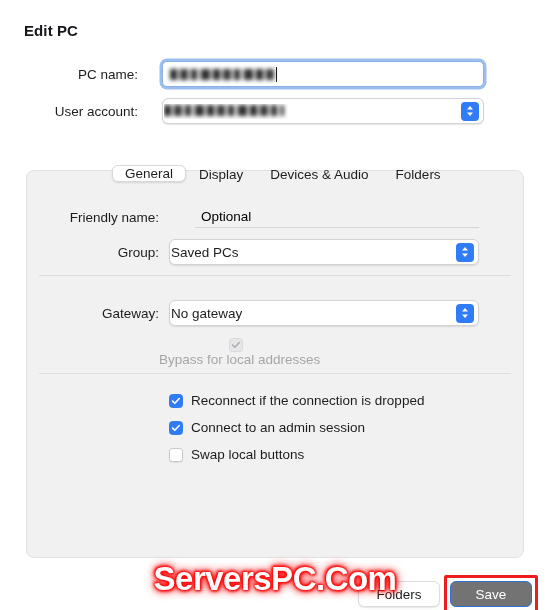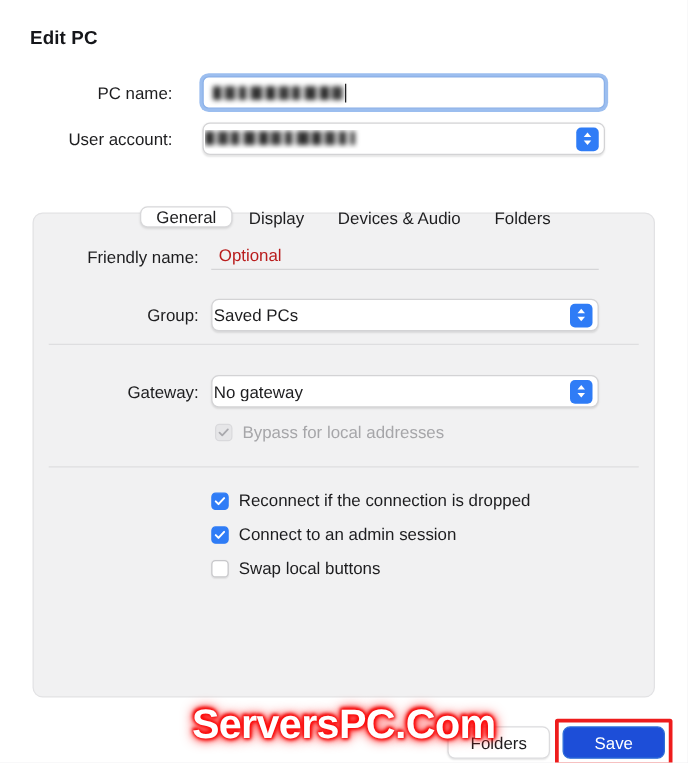--- a/index.html
+++ b/index.html
@@ -199,21 +199,21 @@
   
   .flat-input {
     height: 22px;
     display: flex;
     align-items: center;
     border-bottom: 1px solid #d5d5d7;
     font-size: 13.5px;
     padding: 0 6px;
     box-sizing: border-box;
   }
-  .placeholder { color: #b91c1c; }
+  .placeholder { color: #000000; }
 
   .divider {
     position: absolute;
     left: 12px;
     right: 12px;
     height: 1px;
     background: #dedee0;
   }
 
   
@@ -267,21 +267,21 @@
     width: 82px;
     background: #ffffff;
     border: 1px solid #dcdcde;
     box-shadow: 0 1px 1.5px rgba(0,0,0,0.10);
     color: #1d1d1f;
   }
   .btn-save {
     left: 450px;
     top: 581px;
     width: 82px;
-    background: #1d4ed8;
+    background: #737373;
     border: 1px solid #2f6fd8;
     color: #ffffff;
   }
 
   
   .annotation-box {
     position: absolute;
     left: 444px;
     top: 575px;
     width: 94px;
@@ -362,21 +362,21 @@
     <span>Devices &amp; Audio</span>
   </div>
   <div class="tab-sep"></div>
   <div class="tab">
     <span>Folders</span>
   </div>
 </div>
 
 <div class="panel">
 
-  <div class="panel-row" style="top:20px;">
+  <div class="panel-row" style="top:32px;gap:26px;">
     <div class="panel-label">Friendly name:</div>
     <div class="panel-field">
       <div class="flat-input">
         <span class="placeholder">Optional</span>
       </div>
     </div>
   </div>
 
   <div class="panel-row" style="top:67px;">
     <div class="panel-label">Group:</div>
@@ -403,21 +403,21 @@
         <span class="stepper">
           <svg width="10" height="14" viewBox="0 0 10 14" aria-hidden="true">
             <path d="M5 2 L8 5.6 L2 5.6 Z" fill="#ffffff"></path>
             <path d="M5 12 L8 8.4 L2 8.4 Z" fill="#ffffff"></path>
           </svg>
         </span>
       </div>
     </div>
   </div>
 
-  <div class="checkbox-row" style="left:145px; top:167px;">
+  <div class="checkbox-row" style="left:132px; top:167px;flex-direction:column;">
     <span class="cbox disabled">
       <svg width="10" height="10" viewBox="0 0 10 10" aria-hidden="true">
         <path d="M1.6 5.1 L3.8 7.3 L8.3 2.5" stroke="#a9a9ad" stroke-width="1.4" fill="none" stroke-linecap="round" stroke-linejoin="round"></path>
       </svg>
     </span>
     <span class="cb-label dim">Bypass for local addresses</span>
   </div>
 
   <div class="divider" style="top:202px;"></div>
 

